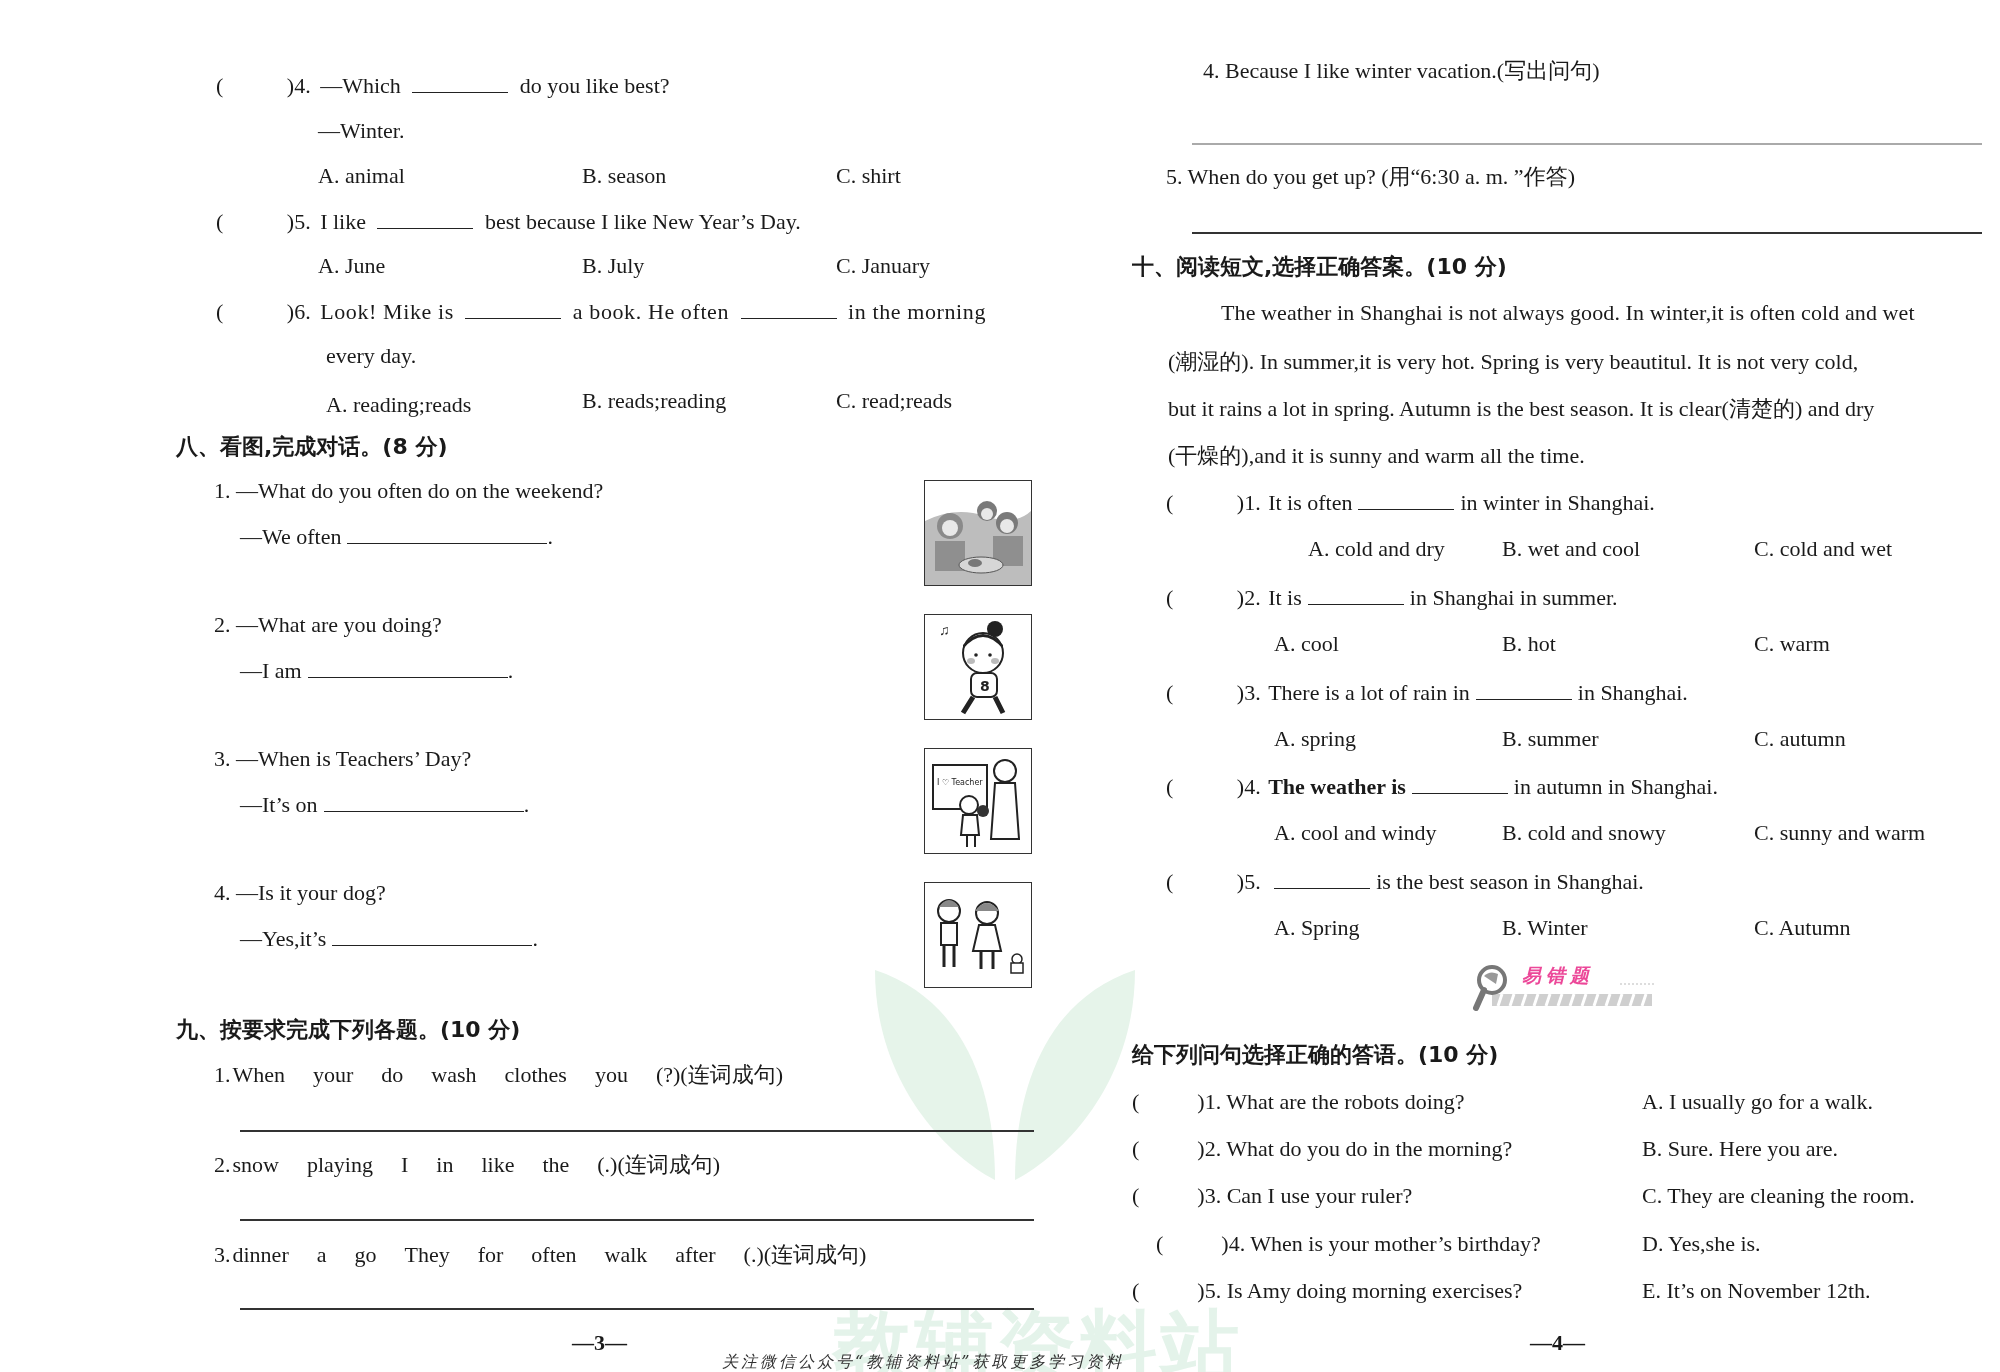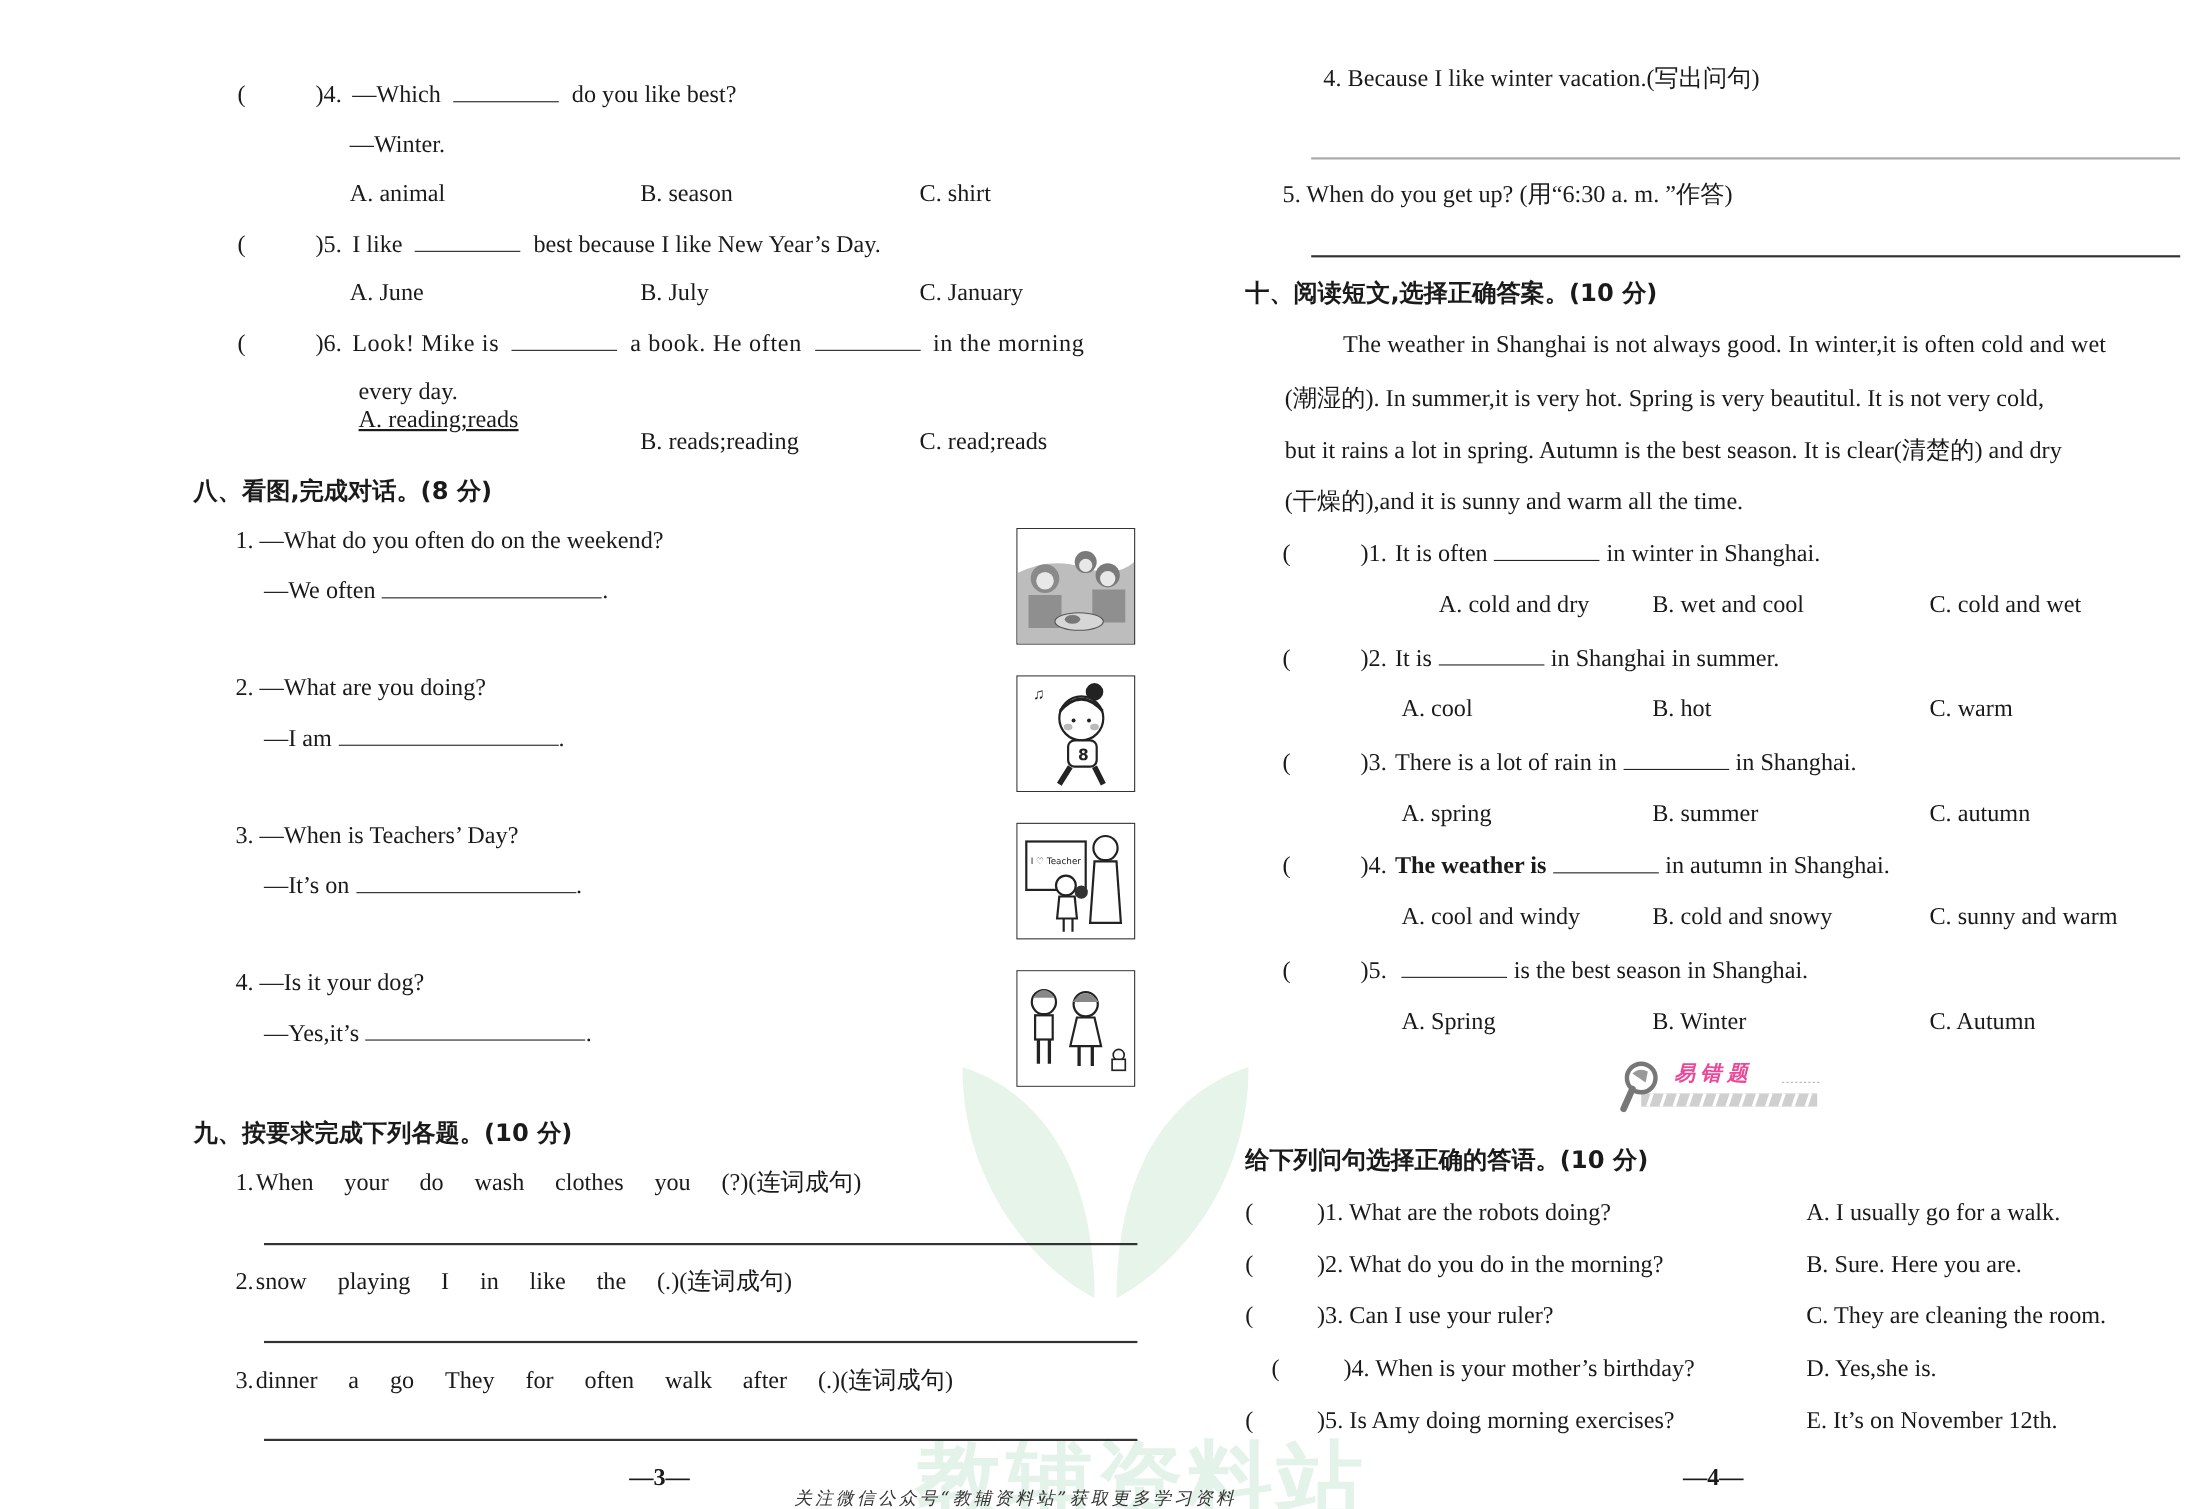--- a/index.html
+++ b/index.html
@@ -60,21 +60,21 @@
 <div class="abs" style="left:216px; top:298px;">
   <span>(</span>
   <span style="margin-left:58px;">)6.</span>
   <span style="margin-left:4px; letter-spacing:0.6px;">Look!  Mike is</span>
   <span class="blank" style="width:96px;"></span>
   <span style="letter-spacing:0.6px;">a book. He often</span>
   <span class="blank" style="width:96px;"></span>
   <span style="letter-spacing:0.6px;">in the morning</span>
 </div>
 <div class="abs" style="left:326px; top:343px;">every day.</div>
-<div class="abs" style="left:326px; top:368px;text-decoration:underline;">A. reading;reads</div>
+<div class="abs" style="left:326px; top:392px;">A. reading;reads</div>
 <div class="abs" style="left:582px; top:388px;">B. reads;reading</div>
 <div class="abs" style="left:836px; top:388px;">C. read;reads</div>
 
 <div class="abs h" style="left:176px; top:432px;">八、看图,完成对话。(8 分)</div>
 
 <div class="abs" style="left:214px; top:478px;">1. —What do you often do on the weekend?</div>
 <div class="abs" style="left:240px; top:523px;">
   <span>—We often</span><span class="blank" style="width:200px;"></span><span style="margin-left:-6px;">.</span>
 </div>
 <div class="picbox" style="left:924px; top:480px; width:106px; height:104px;">

